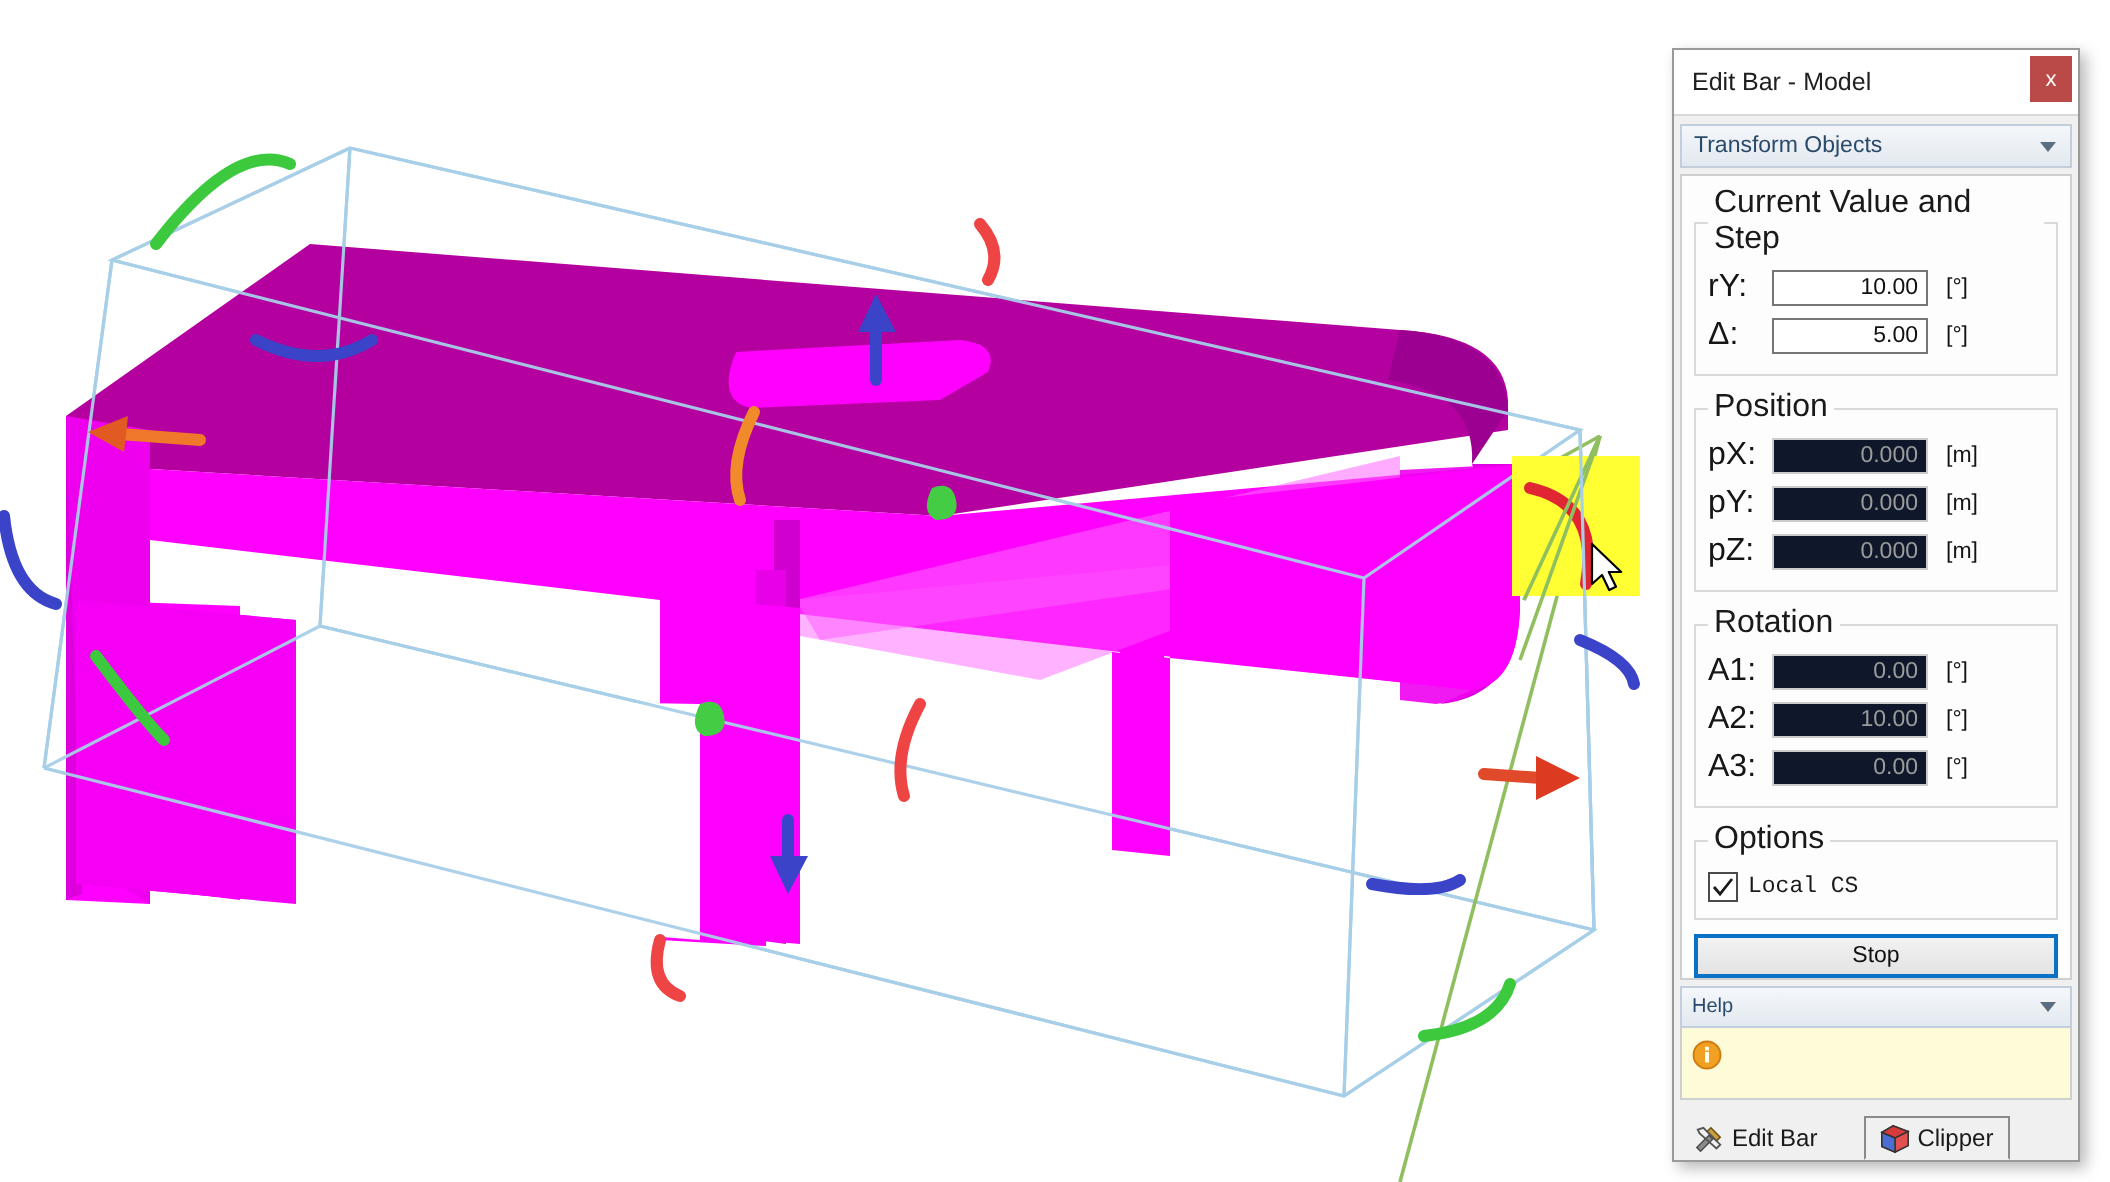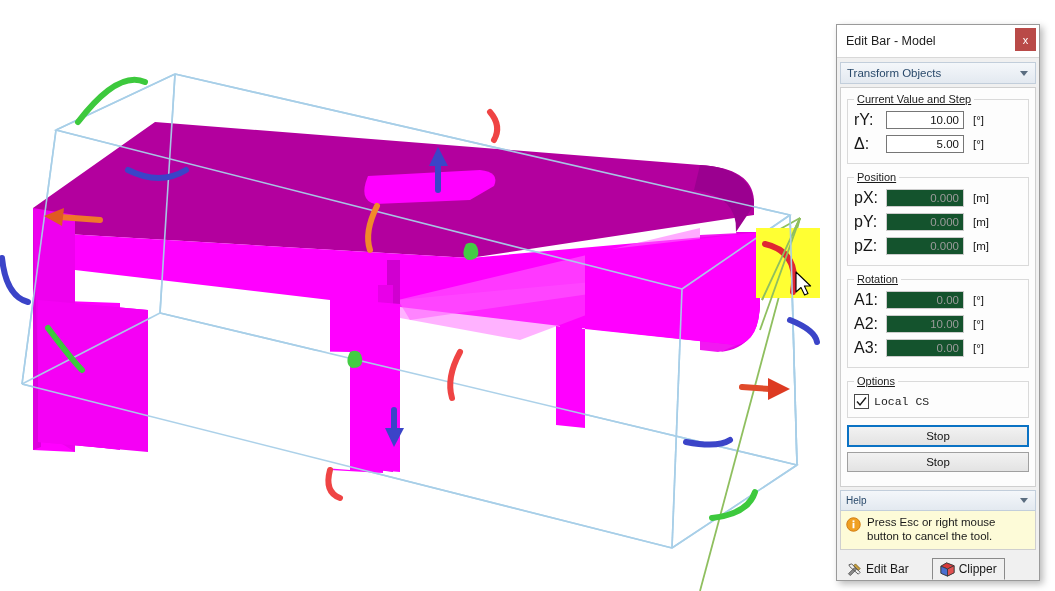--- a/index.html
+++ b/index.html
@@ -48,31 +48,31 @@
     border-left:4.5px solid transparent;border-right:4.5px solid transparent;
     border-top:5px solid #5a6d80;
   }
   .panel-body{
     flex:1;margin:3px;background:#fdfdfd;border:1px solid #cfcfcf;
     padding:5px 6px 4px 6px;box-sizing:border-box;overflow:hidden;
   }
   fieldset.grp{
     border:1px solid #dadada;border-radius:0;margin:0 0 7px 0;padding:4px 6px 6px 6px;
   }
-  fieldset.grp legend{font-size:11px;color:#1a1a1a;padding:0 3px;text-decoration:underline;}
+  fieldset.grp legend{font-size:16px;color:#1a1a1a;padding:0 3px;}
   .row{display:flex;align-items:center;height:22px;margin-bottom:2px;}
   .row .rlabel{width:32px;font-size:16px;color:#161616;}
   .row input.num{
     width:78px;height:18px;box-sizing:border-box;
     border:1px solid #767676;background:#ffffff;
     text-align:right;padding:0 4px;font-size:11.5px;
     font-family:"Liberation Sans",sans-serif;color:#111;
   }
   .row input.num.disabled{
-    border:1px solid #cccccc;background:#14532d;color:#9b9b9b;
+    border:1px solid #cccccc;background:#0f172a;color:#9b9b9b;
   }
   .row .unit{margin-left:9px;font-size:11.5px;color:#161616;}
   .chkrow{display:flex;align-items:center;height:20px;font-family:Liberation Mono, monospace;}
   .chk{
     width:13px;height:13px;border:1px solid #4a4a4a;background:#fff;
     display:inline-flex;align-items:center;justify-content:center;
     margin-right:5px;cursor:pointer;position:relative;
   }
   .chk svg{display:block;}
   .chkrow label{font-size:11.5px;cursor:pointer;}
@@ -345,21 +345,20 @@
     <span class="lbl">Help</span>
     <span class="caret"></span>
   </div>
 
   <div class="help-box">
     <svg class="info-ico" viewBox="0 0 16 16">
       <circle cx="8" cy="8" r="7.2" fill="#f0a022" stroke="#d07a10" stroke-width="1"></circle>
       <rect x="7" y="6.4" width="2" height="5.6" fill="#ffffff"></rect>
       <rect x="7" y="3.6" width="2" height="2" fill="#ffffff"></rect>
     </svg>
-    <div class="help-txt">Press Esc or right mouse button to cancel the tool.</div>
   </div>
 
   <div class="tabstrip">
     <div class="tab">
       <svg width="15" height="15" viewBox="0 0 16 16">
         <path d="M1.5,12.5 L8,6 L10,8 L3.5,14.5 Z" fill="#8c8c8c" stroke="#4a4a4a" stroke-width="0.8"></path>
         <path d="M9,2 L14,7 L12,9 L7,4 Z" fill="#c8a040" stroke="#6a5010" stroke-width="0.8"></path>
         <path d="M2,3 L5,2 L14,11 L12,13 L3,5 Z" fill="none" stroke="#555" stroke-width="1"></path>
       </svg>
       <span>Edit Bar</span>

